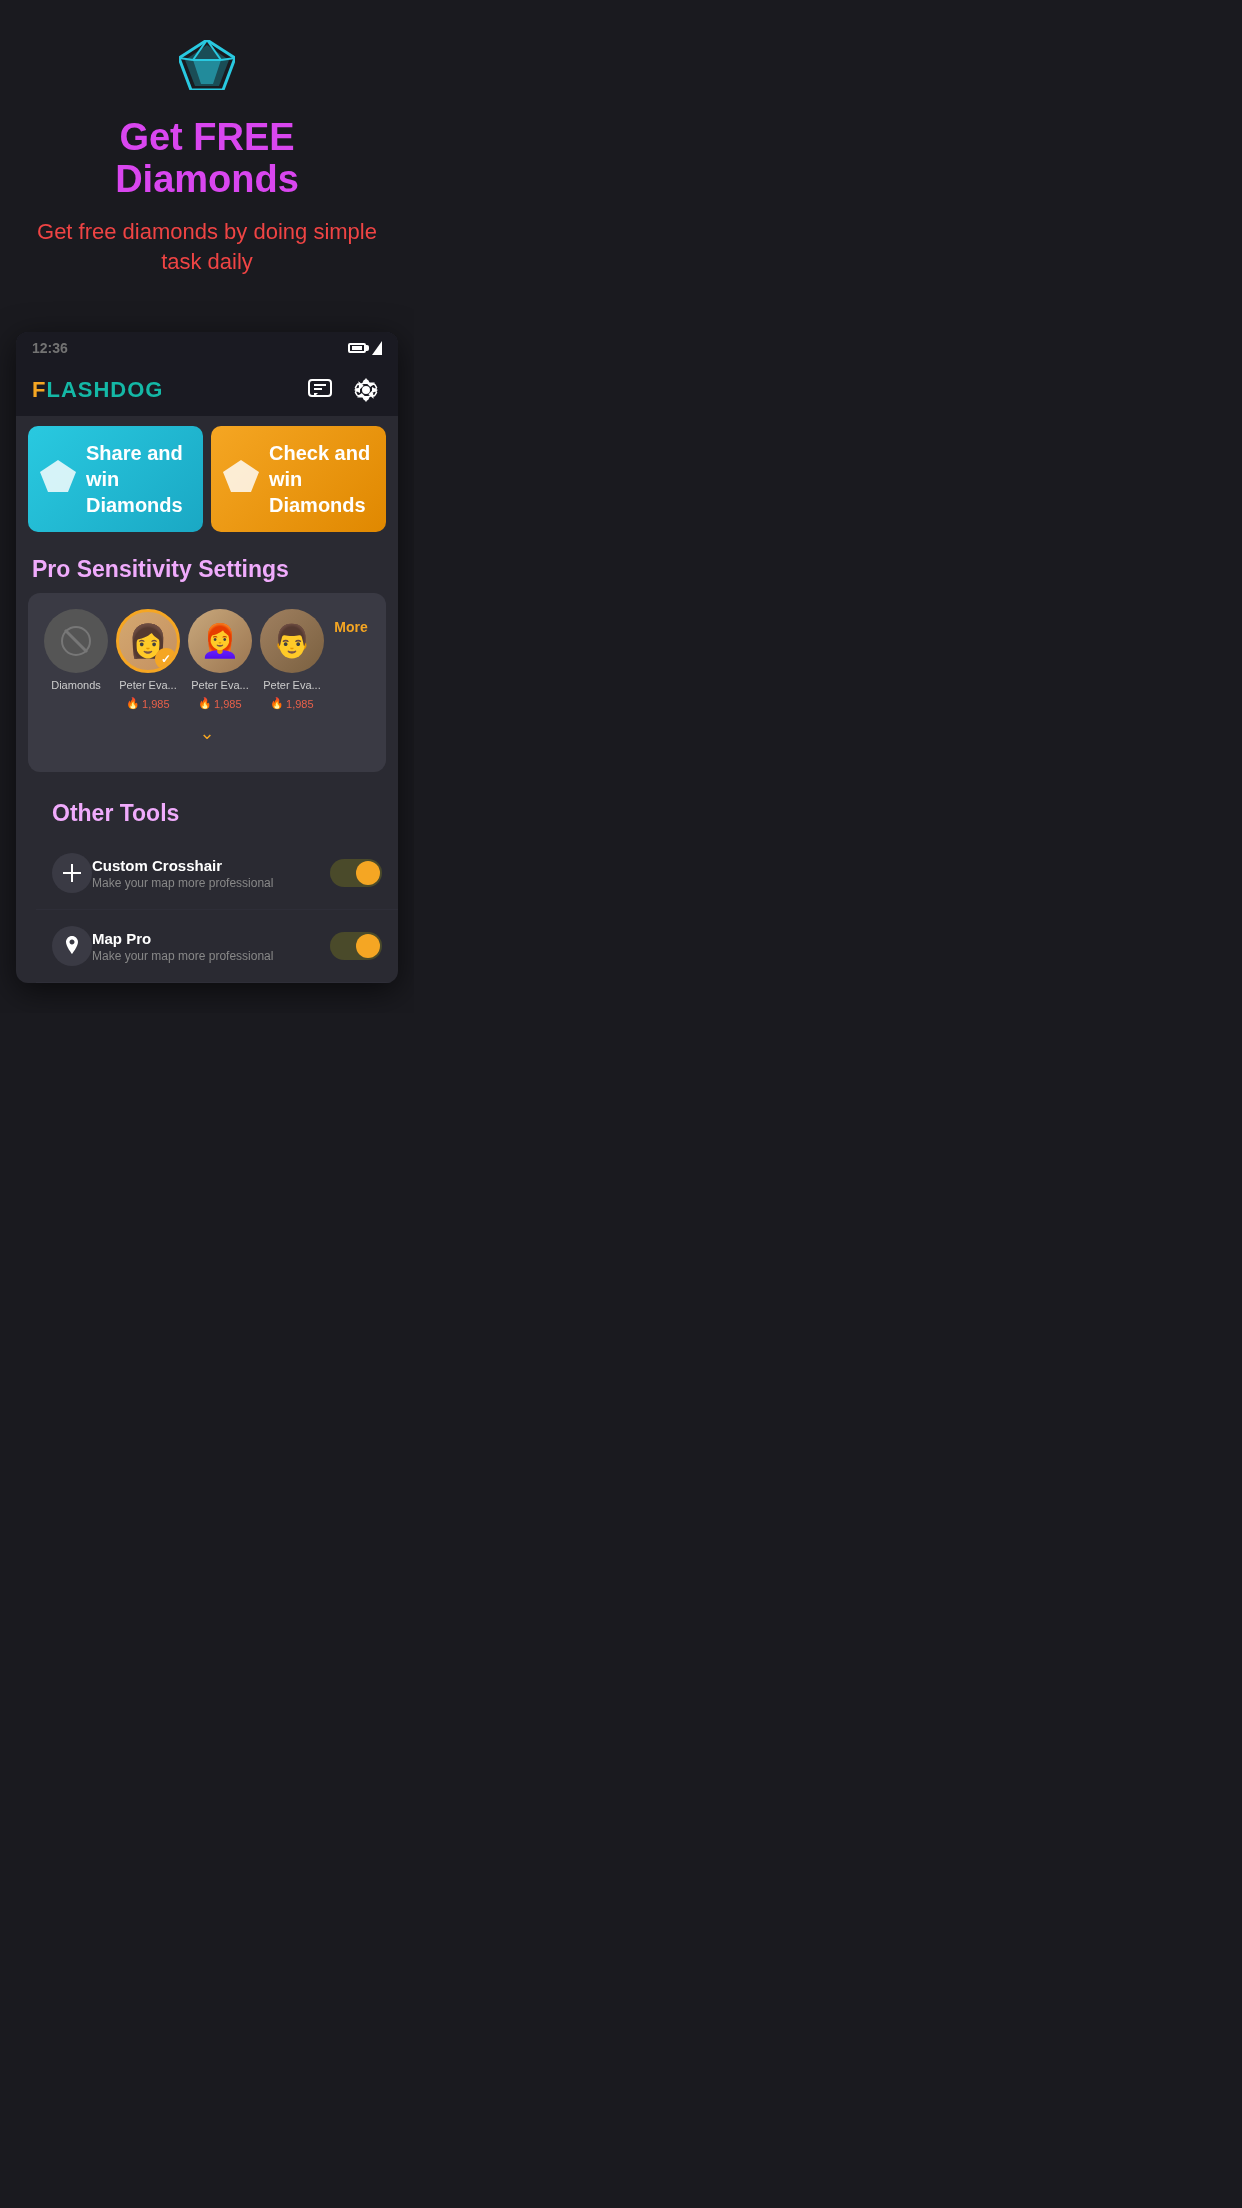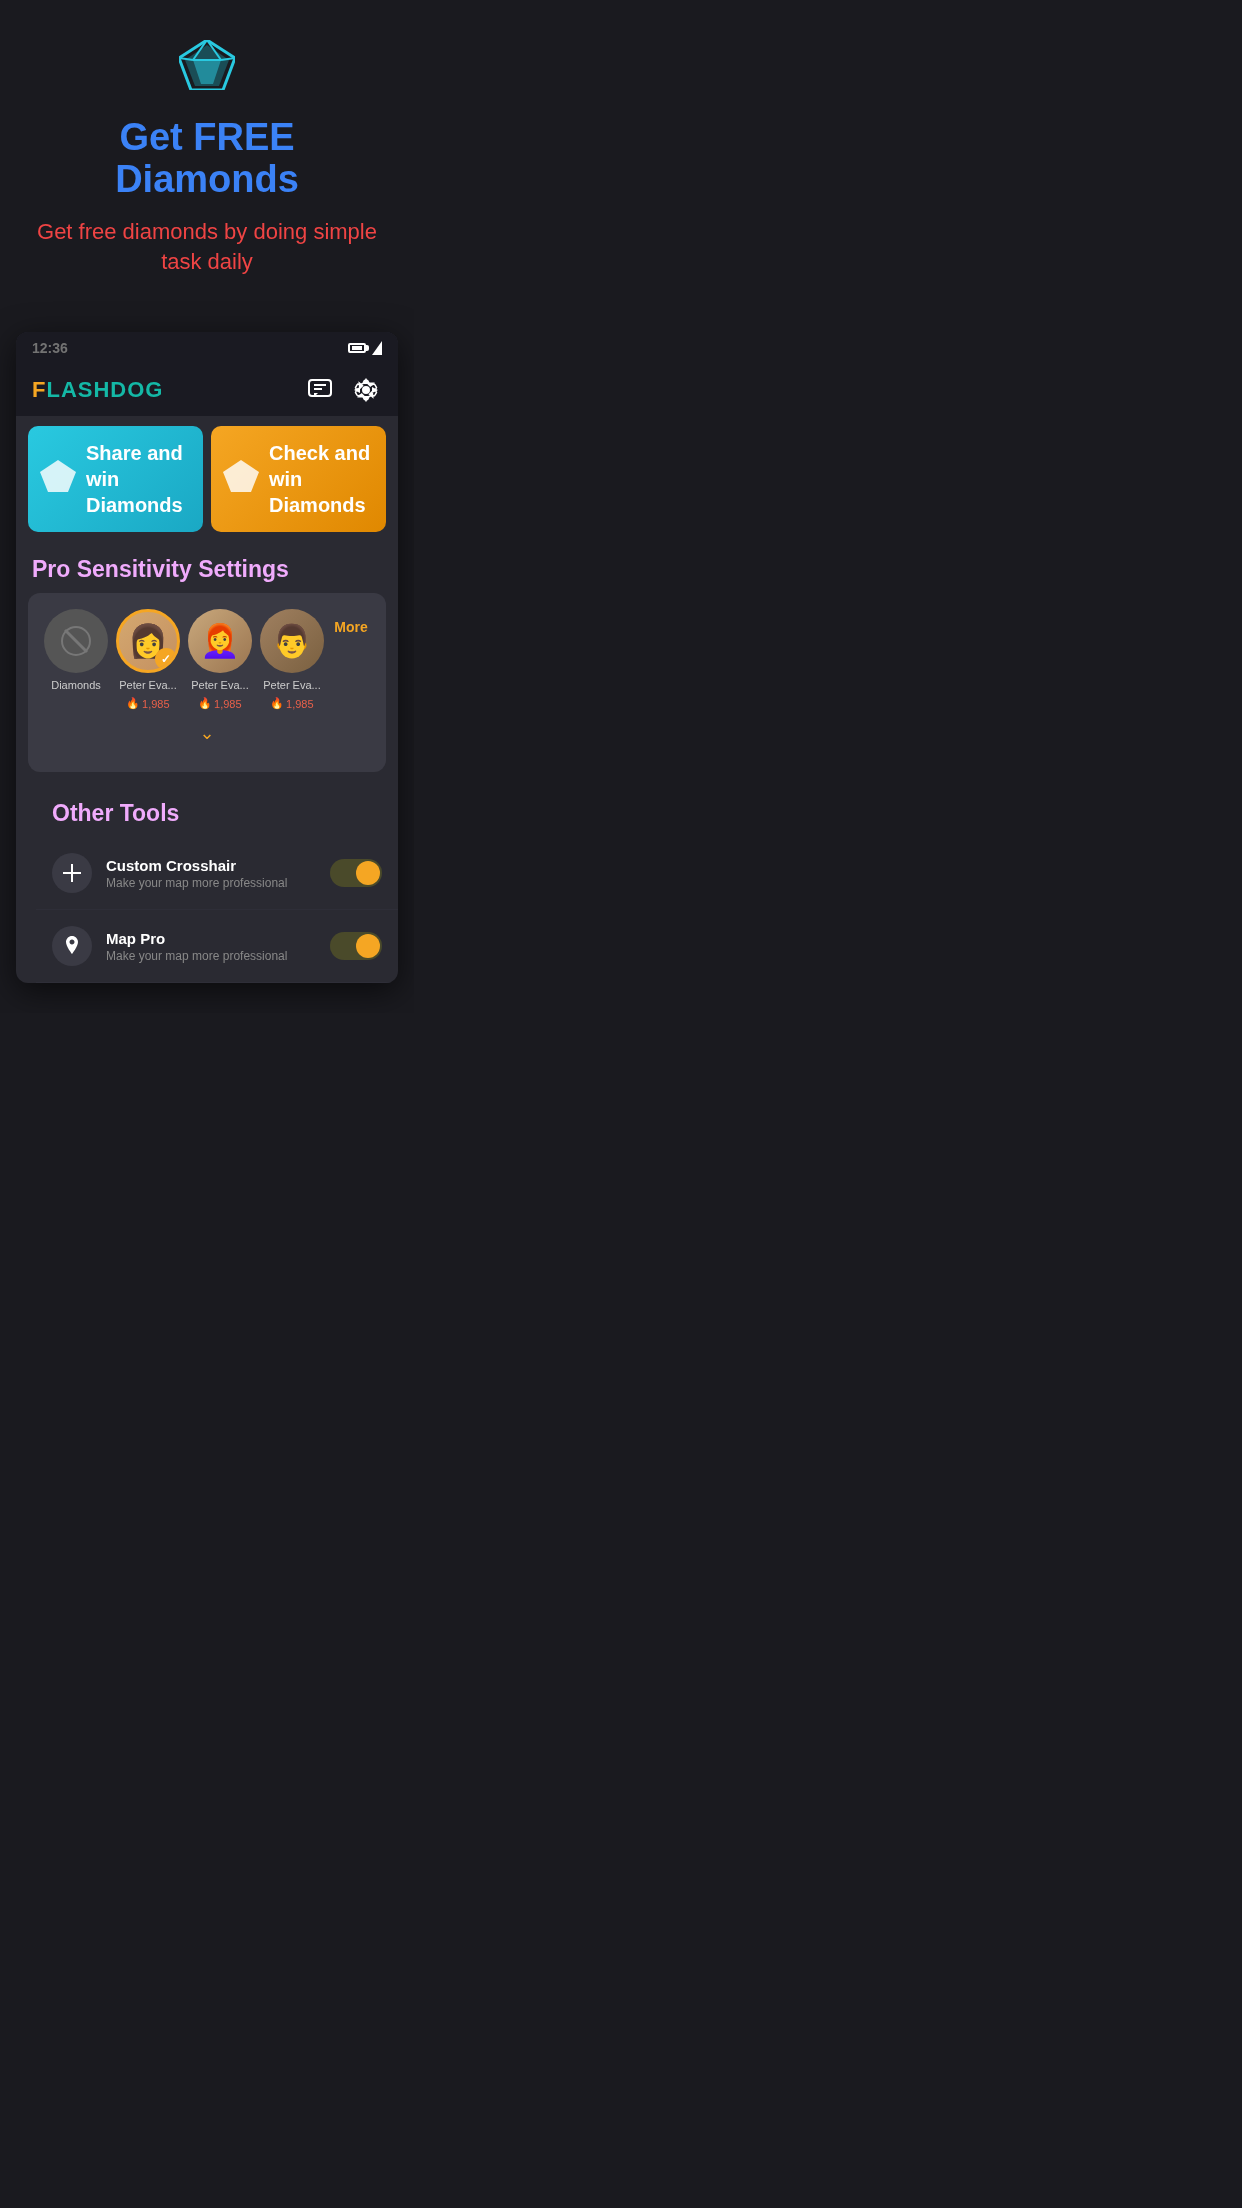--- a/index.html
+++ b/index.html
@@ -27,21 +27,21 @@
 
     .diamond-icon-top {
       font-size: 48px;
       color: #29c9e0;
       margin-bottom: 16px;
     }
 
     .hero-title {
       font-size: 38px;
       font-weight: 900;
-      color: #3b82f6;
+      color: #d946ef;
       margin-bottom: 16px;
       line-height: 1.1;
     }
 
     .hero-subtitle {
       font-size: 22px;
       color: #ef4444;
       line-height: 1.4;
       max-width: 340px;
       margin: 4px auto;
@@ -302,21 +302,21 @@
     
     .other-tools-section {
       margin-top: 14px;
       padding-left: 20px;
     }
 
     .tool-item {
       padding: 16px 16px;
       display: flex;
       align-items: center;
-      gap: 14px;
+      gap: 0;
       border-bottom: 1px solid #2e2e38;
     }
 
     .tool-icon-circle {
       width: 40px;
       height: 40px;
       border-radius: 50%;
       background: #3a3a44;
       display: flex;
       align-items: center;

